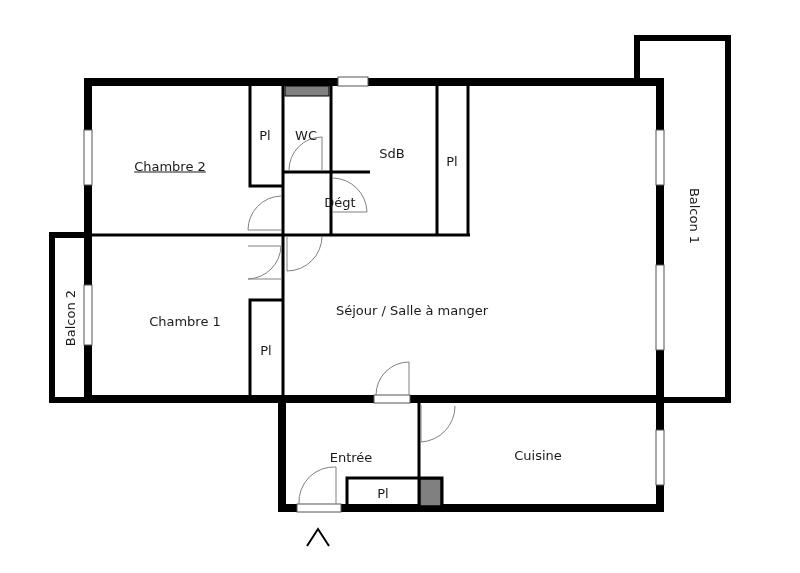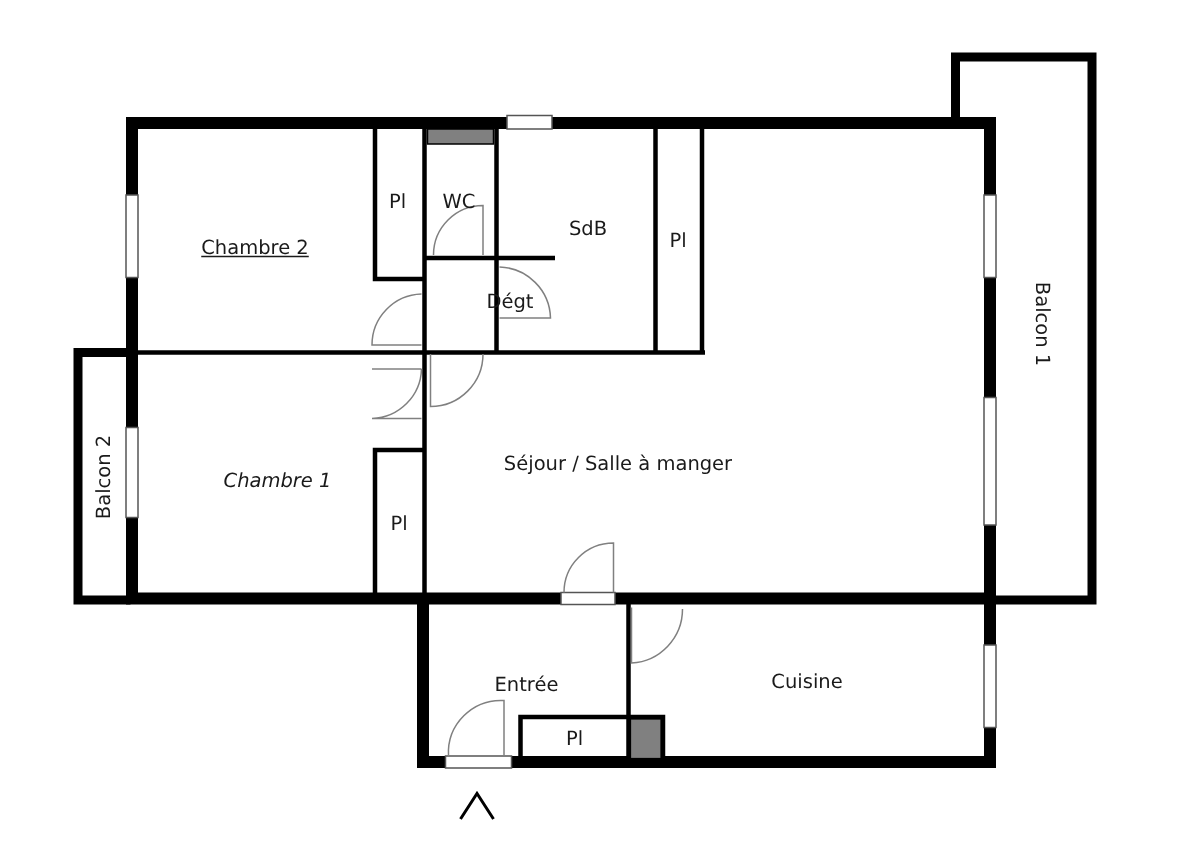--- a/index.html
+++ b/index.html
@@ -95,20 +95,20 @@
 
   <polyline points="307,546 318,529 329,546" fill="none" stroke="#000" stroke-width="2"></polyline>
 </svg>
 
 <div class="label" style="left:170px; top:166px;text-decoration:underline;">Chambre 2</div>
 <div class="label" style="left:265px; top:135px;">Pl</div>
 <div class="label" style="left:306px; top:135px;text-align:right;">WC</div>
 <div class="label" style="left:392px; top:153px;text-align:center;">SdB</div>
 <div class="label" style="left:452px; top:161px;">Pl</div>
 <div class="label" style="left:304px; top:202px;margin-left:36px;">Dégt</div>
-<div class="label" style="left:185px; top:321px;font-style:italic;">Chambre 1</div>
+<div class="label" style="left:185px; top:321px;">Chambre 1</div>
 <div class="label" style="left:266px; top:350px;">Pl</div>
 <div class="label" style="left:412px; top:310px;text-align:right;">Séjour / Salle à manger</div>
 <div class="label" style="left:351px; top:457px;">Entrée</div>
 <div class="label" style="left:383px; top:493px;">Pl</div>
 <div class="label" style="left:538px; top:455px;">Cuisine</div>
 <div class="label rot" style="left:694px; top:216px;">Balcon 1</div>
 <div class="label rotl" style="left:70px; top:318px;">Balcon 2</div>
 
 </body></html>

